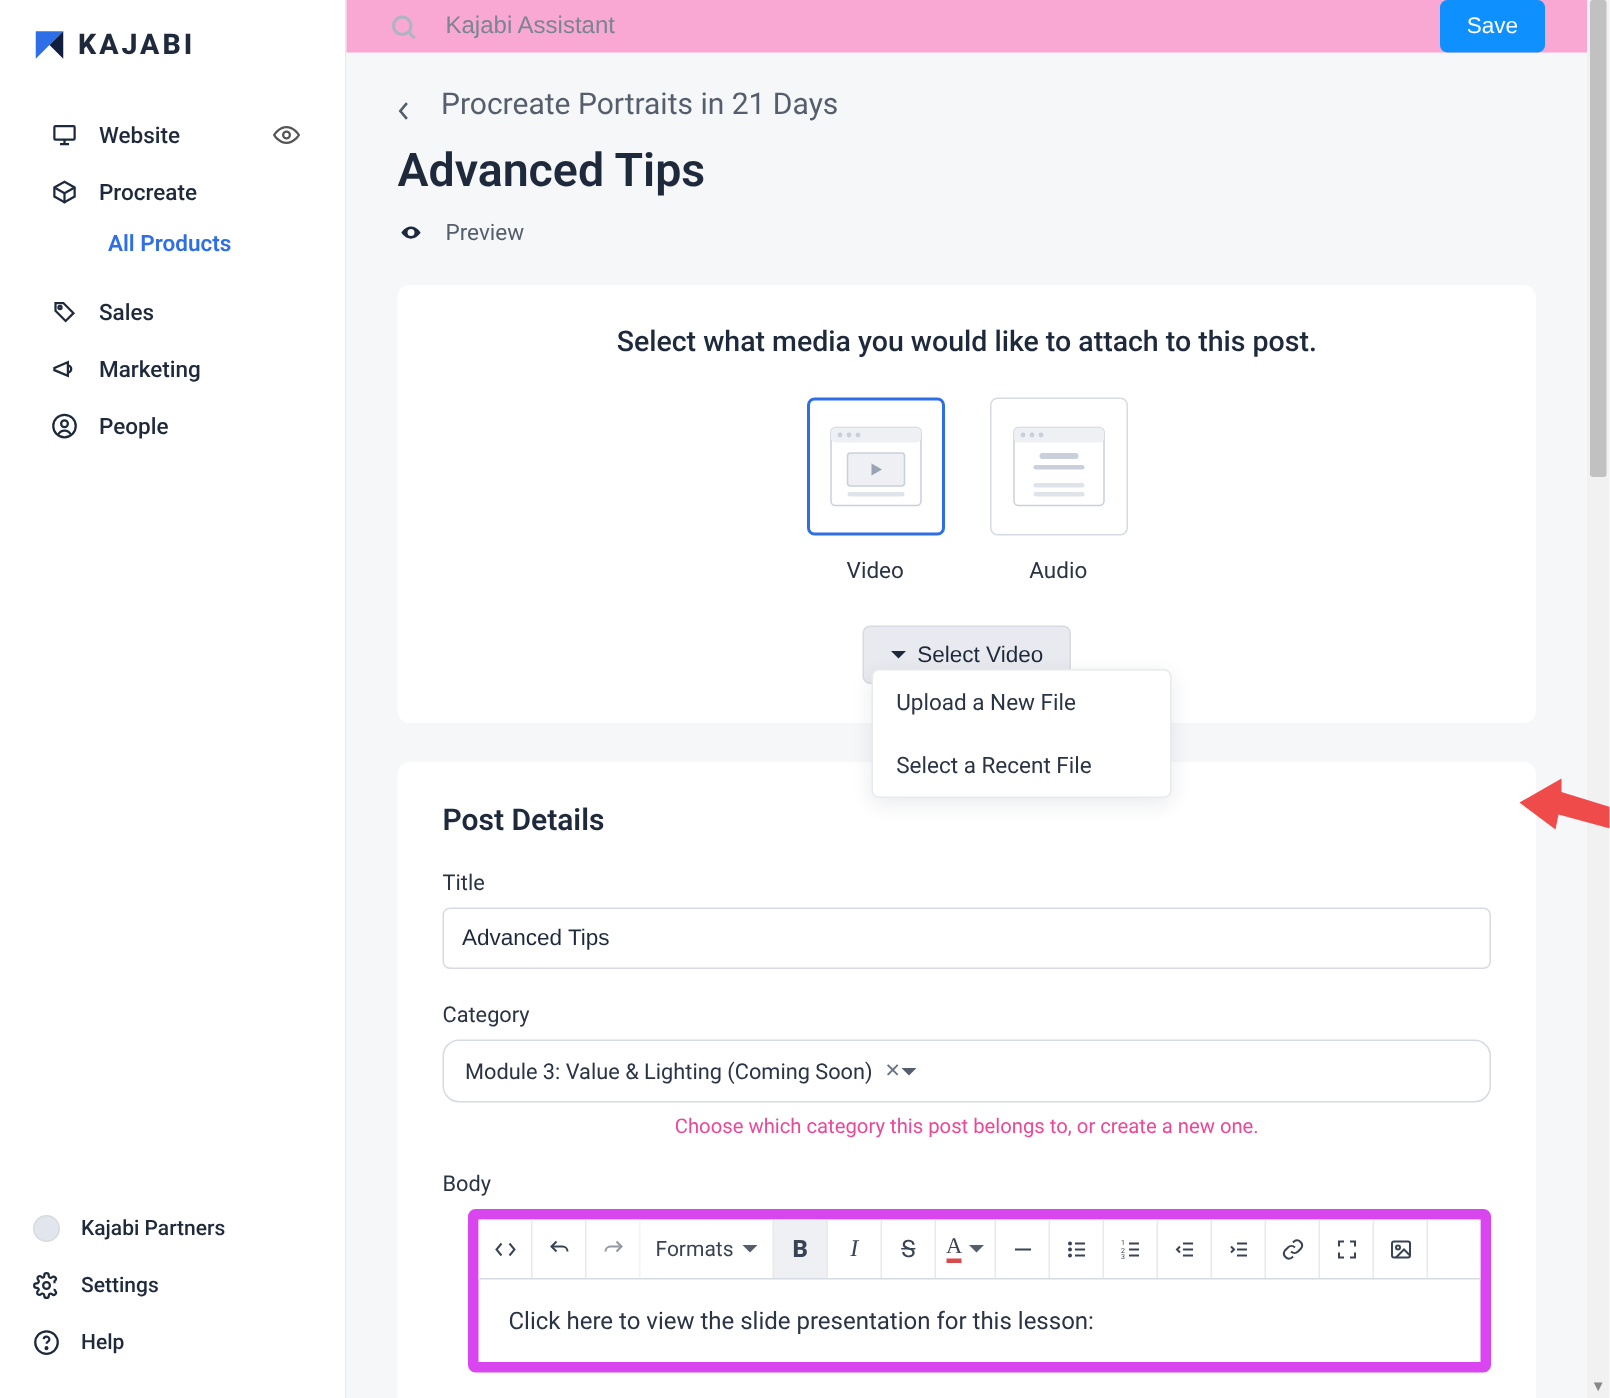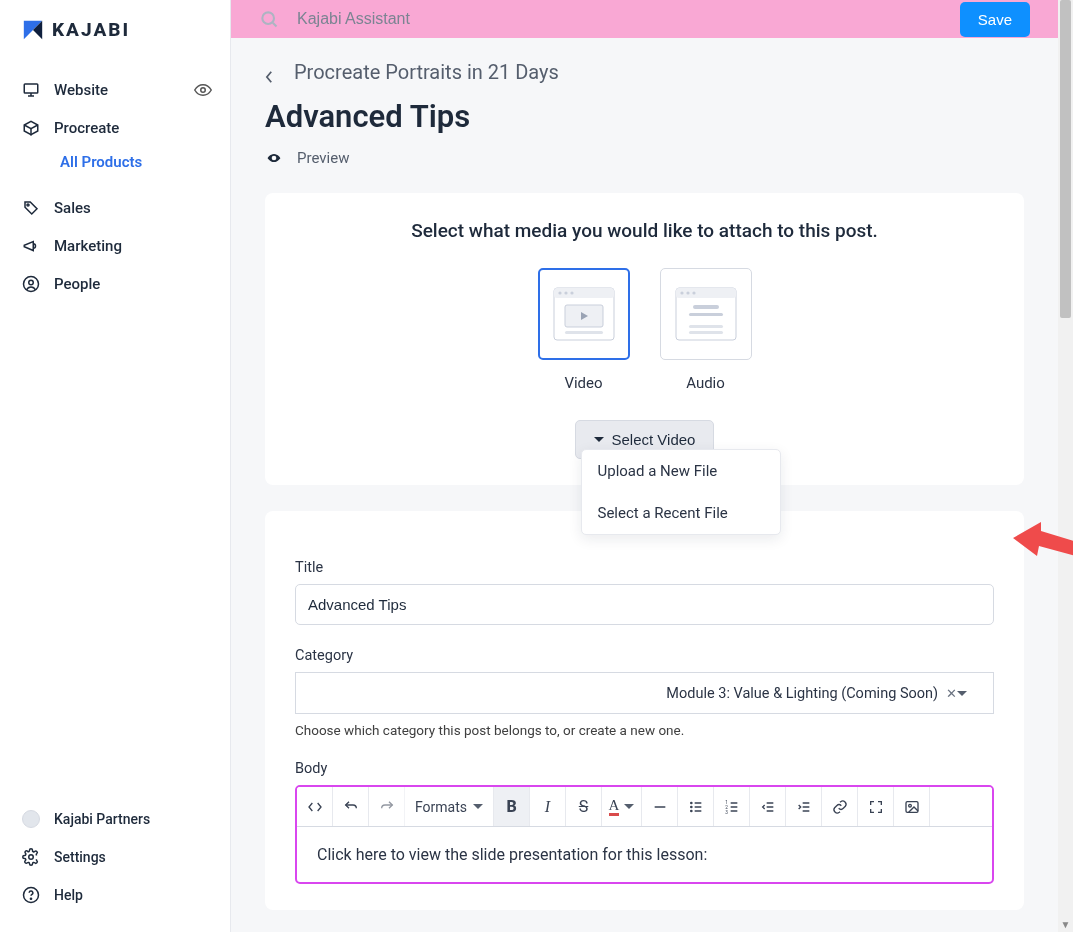--- a/index.html
+++ b/index.html
@@ -27,21 +27,21 @@
     background: #fff;
     border-right: 1px solid #e7e9ee;
     display: flex;
     flex-direction: column;
     padding-top: 18px;
   }
   .logo-wrap { padding: 0 22px 30px 22px; }
   .logo { display: flex; align-items: center; gap: 8px; font-weight: 800; font-size: 19px; letter-spacing: 2px; color: #1e2a3b; }
   .logo-mark { width: 22px; height: 22px; }
 
-  .nav { flex: 1; padding: 0 8px; }
+  .nav { flex: 1; padding: 0 20px; }
   .nav-item {
     display: flex; align-items: center; gap: 14px;
     padding: 10px 14px;
     border-radius: 6px;
     font-size: 15px; font-weight: 500;
     color: #1e2a3b;
     cursor: pointer;
     position: relative;
   }
   .nav-item .icon { width: 18px; height: 18px; color: #1e2a3b; flex: 0 0 18px; }
@@ -122,30 +122,30 @@
 
   
   .section-title { font-size: 20px; font-weight: 600; color: #1e2a3b; }
   .field-group { margin-top: 22px; }
   .field-label { font-size: 14.5px; color: #2b3445; margin-bottom: 8px; display:block; }
   .text-input {
     width: 100%; padding: 11px 12px; font-size: 15px;
     border: 1px solid #d6dae2; border-radius: 5px; outline: none; color:#1e2a3b;
   }
   .select-box {
-    width: 100%; min-height: 42px; border: 1px solid #d6dae2; border-radius: 0;
-    display: flex; align-items: center; justify-content: flex-end;
-    padding: 6px 26px;
+    width: 100%; min-height: 42px; border: 1px solid #d6dae2; border-radius: 11px;
+    display: flex; align-items: center; justify-content: flex-start;
+    padding: 6px 14px;
   }
   .chip { font-size: 14.5px; color:#2b3445; display:flex; align-items:center; gap:8px; }
   .chip .x { color:#6a7381; cursor:pointer; font-size: 13px; }
   .select-caret { width: 0; height: 0; border-left: 5px solid transparent; border-right: 5px solid transparent; border-top: 5px solid #555e6d; }
-  .hint { font-size: 13.5px; color: #404040; margin-top: 8px; }
-
-  .editor { border: 2px solid #d946ef; border-radius: 5px; margin-top: 8px; overflow:hidden; }
+  .hint { font-size: 13.5px; color: #ec4899; margin-top: 8px; text-align: center; }
+
+  .editor { border: 7px solid #d946ef; border-radius: 5px; margin-top: 8px; overflow:hidden;margin-left:17px; }
   .toolbar {
     display: flex; align-items: stretch;
     border-bottom: 1px solid #d6dae2;
     background: #fff;
     height: 40px;
   }
   .tbtn {
     width: 36px; display: flex; align-items: center; justify-content: center;
     border-right: 1px solid #e7e9ee; color: #3a4354; cursor: pointer; position: relative;
   }
@@ -311,20 +311,21 @@
           <span>Select Video</span>
         </button>
 
         <div class="dropdown-menu">
           <div class="menu-item">Upload a New File</div>
           <div class="menu-item">Select a Recent File</div>
         </div>
       </div>
 
       <div class="card">
+        <div class="section-title">Post Details</div>
 
         <div class="field-group">
           <label class="field-label">Title</label>
           <input class="text-input" value="Advanced Tips" style="">
         </div>
 
         <div class="field-group">
           <label class="field-label">Category</label>
           <div class="select-box">
             <span class="chip">

